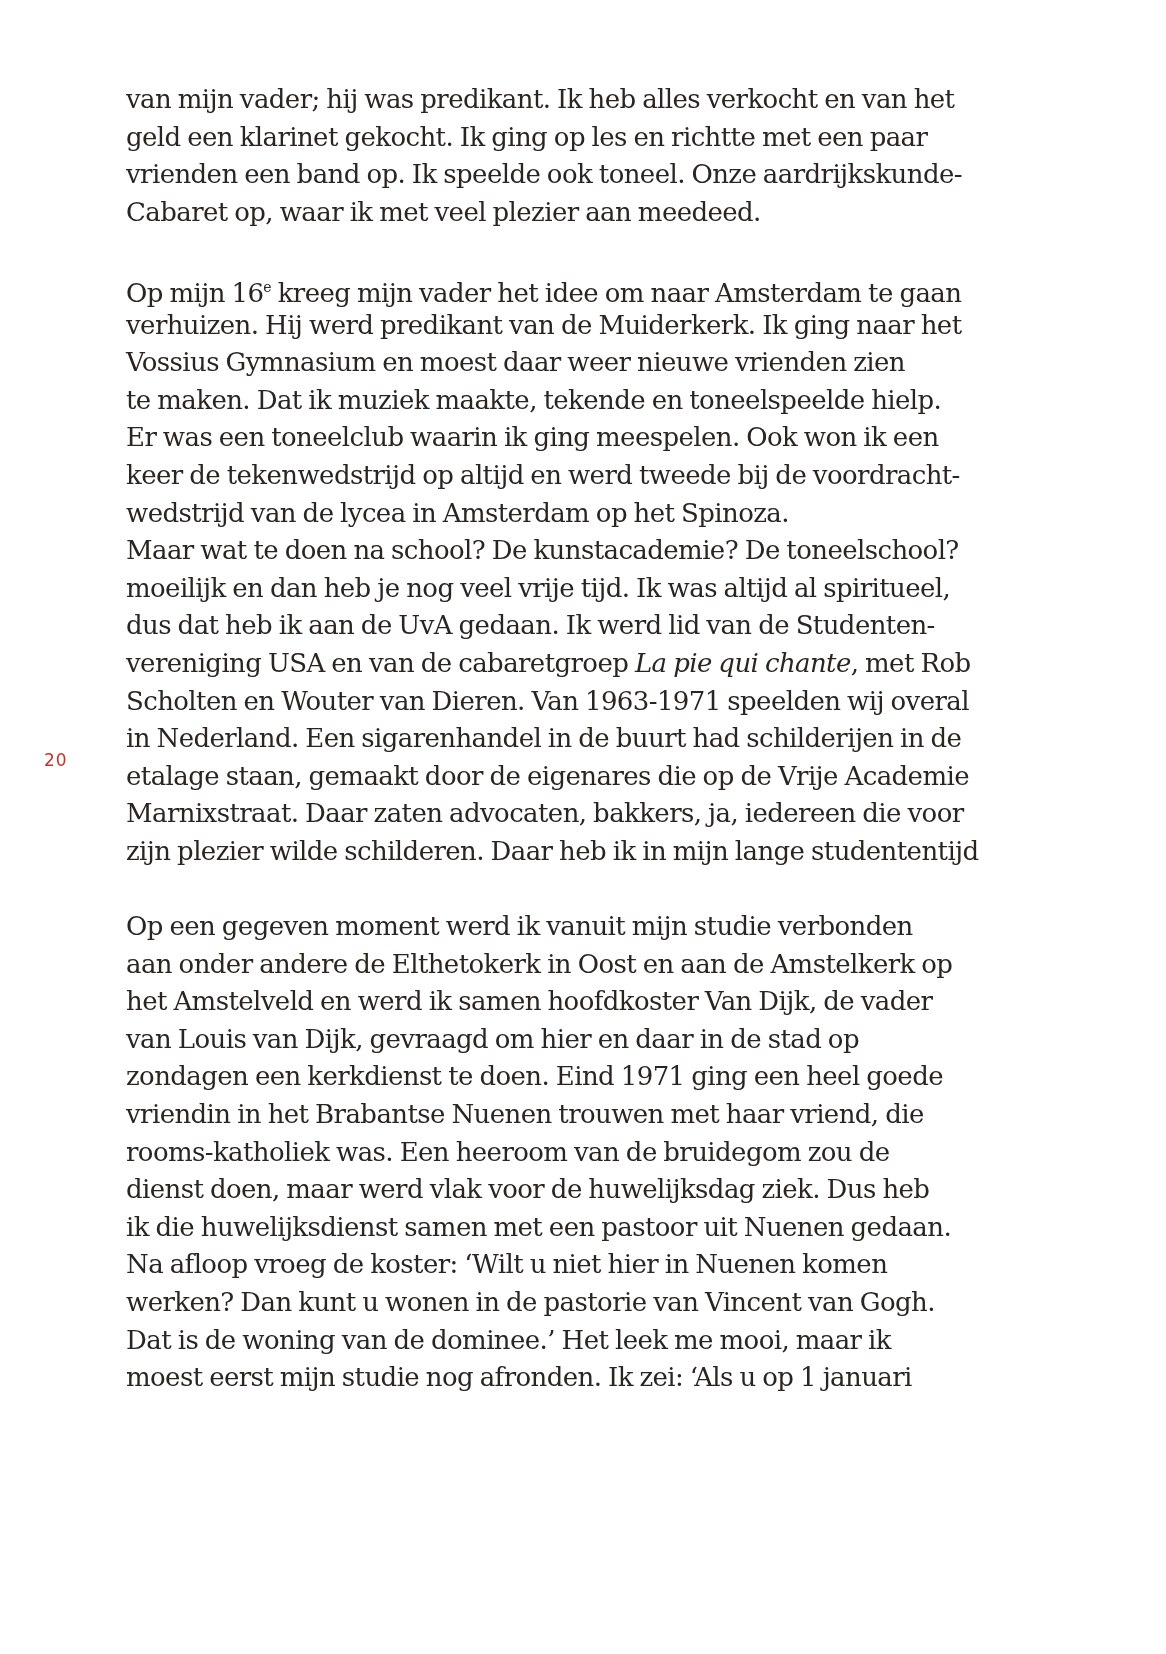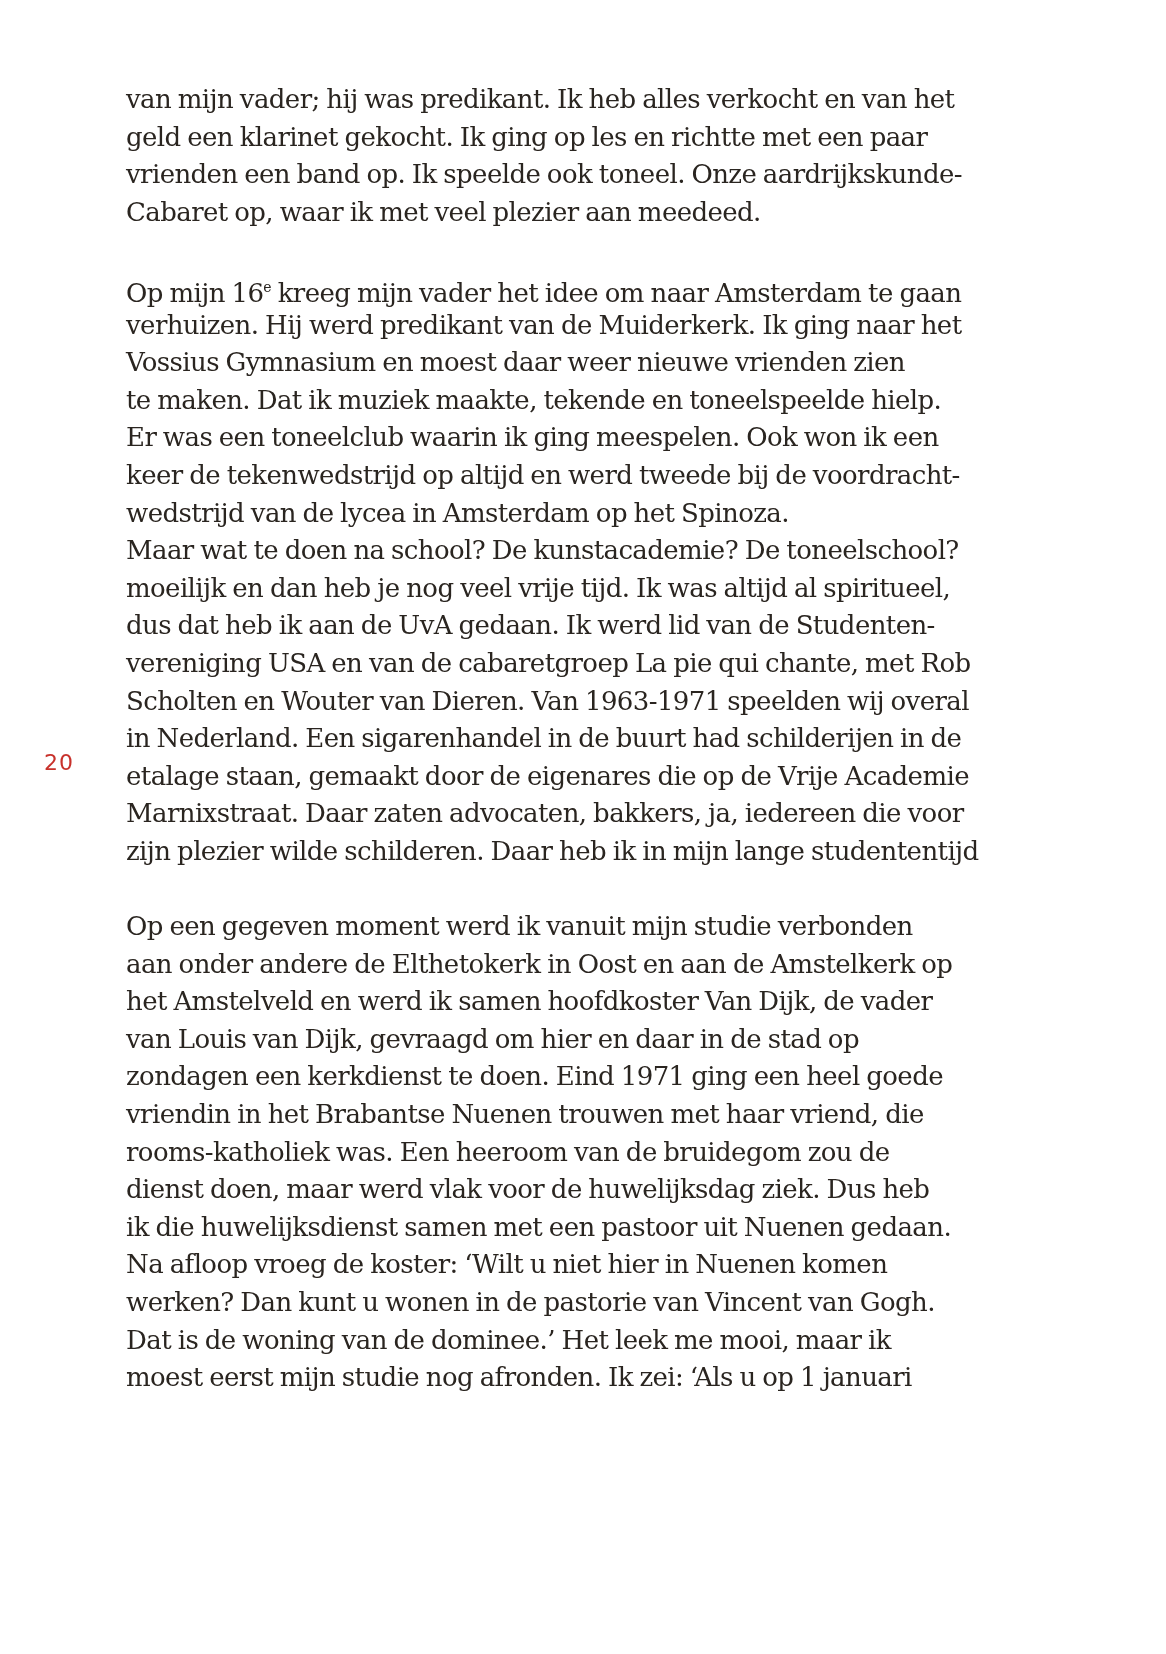--- a/index.html
+++ b/index.html
@@ -7,24 +7,24 @@
   .page { position: absolute; left: 0; top: 0; width: 1166px; height: 1654px; background: #ffffff; }
   .text-block {
     position: absolute; left: 118px; top: 81px; width: 880px;
     font-family: "DejaVu Serif", serif;
     font-size: 26px; line-height: 37.6px; color: #2a2520;
     letter-spacing: -0.6px; word-spacing: -1px;
   }
   .line { white-space: nowrap; height: 37.6px; margin-left: 8px; }
   .gap { height: 37.6px; }
   .sup { font-size: 14px; vertical-align: 10px; }
-  .ital { }
+  .ital { font-style: italic; }
   .page-number {
     position: absolute; left: 44px; top: 750px;
-    font-family: "DejaVu Sans", sans-serif; font-size: 22px; color: #c8312b; letter-spacing: 1px;
+    font-family: "DejaVu Sans", sans-serif; font-size: 17px; color: #c8312b; letter-spacing: 1px;
   }
 </style>
 </head>
 <body>
 
 <div class="page">
   <div class="page-number">20</div>
 
   <div class="text-block">
 

